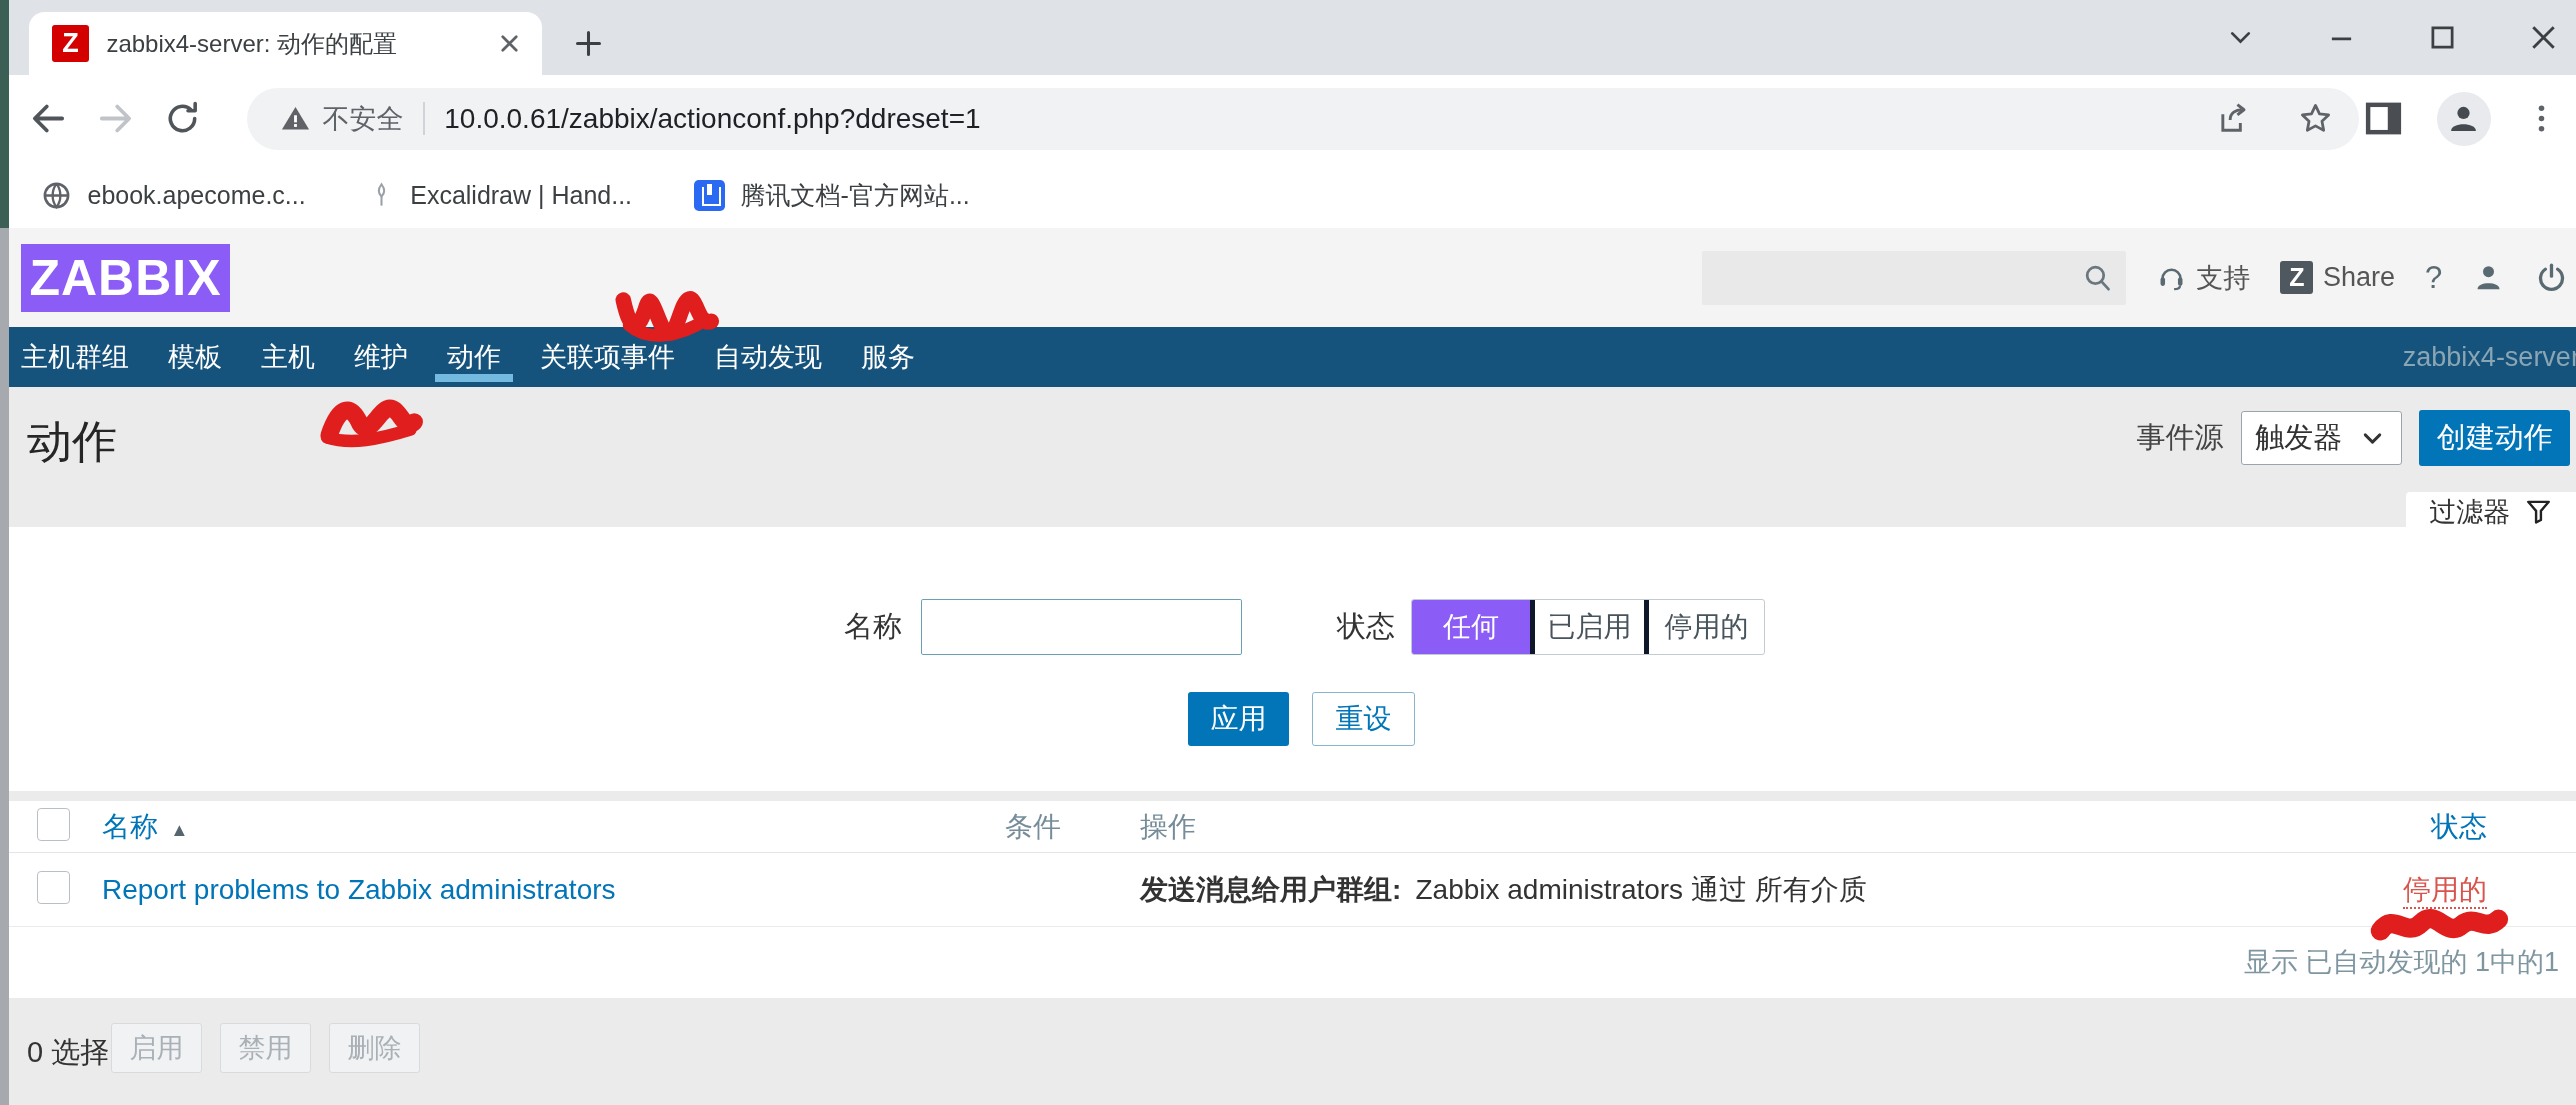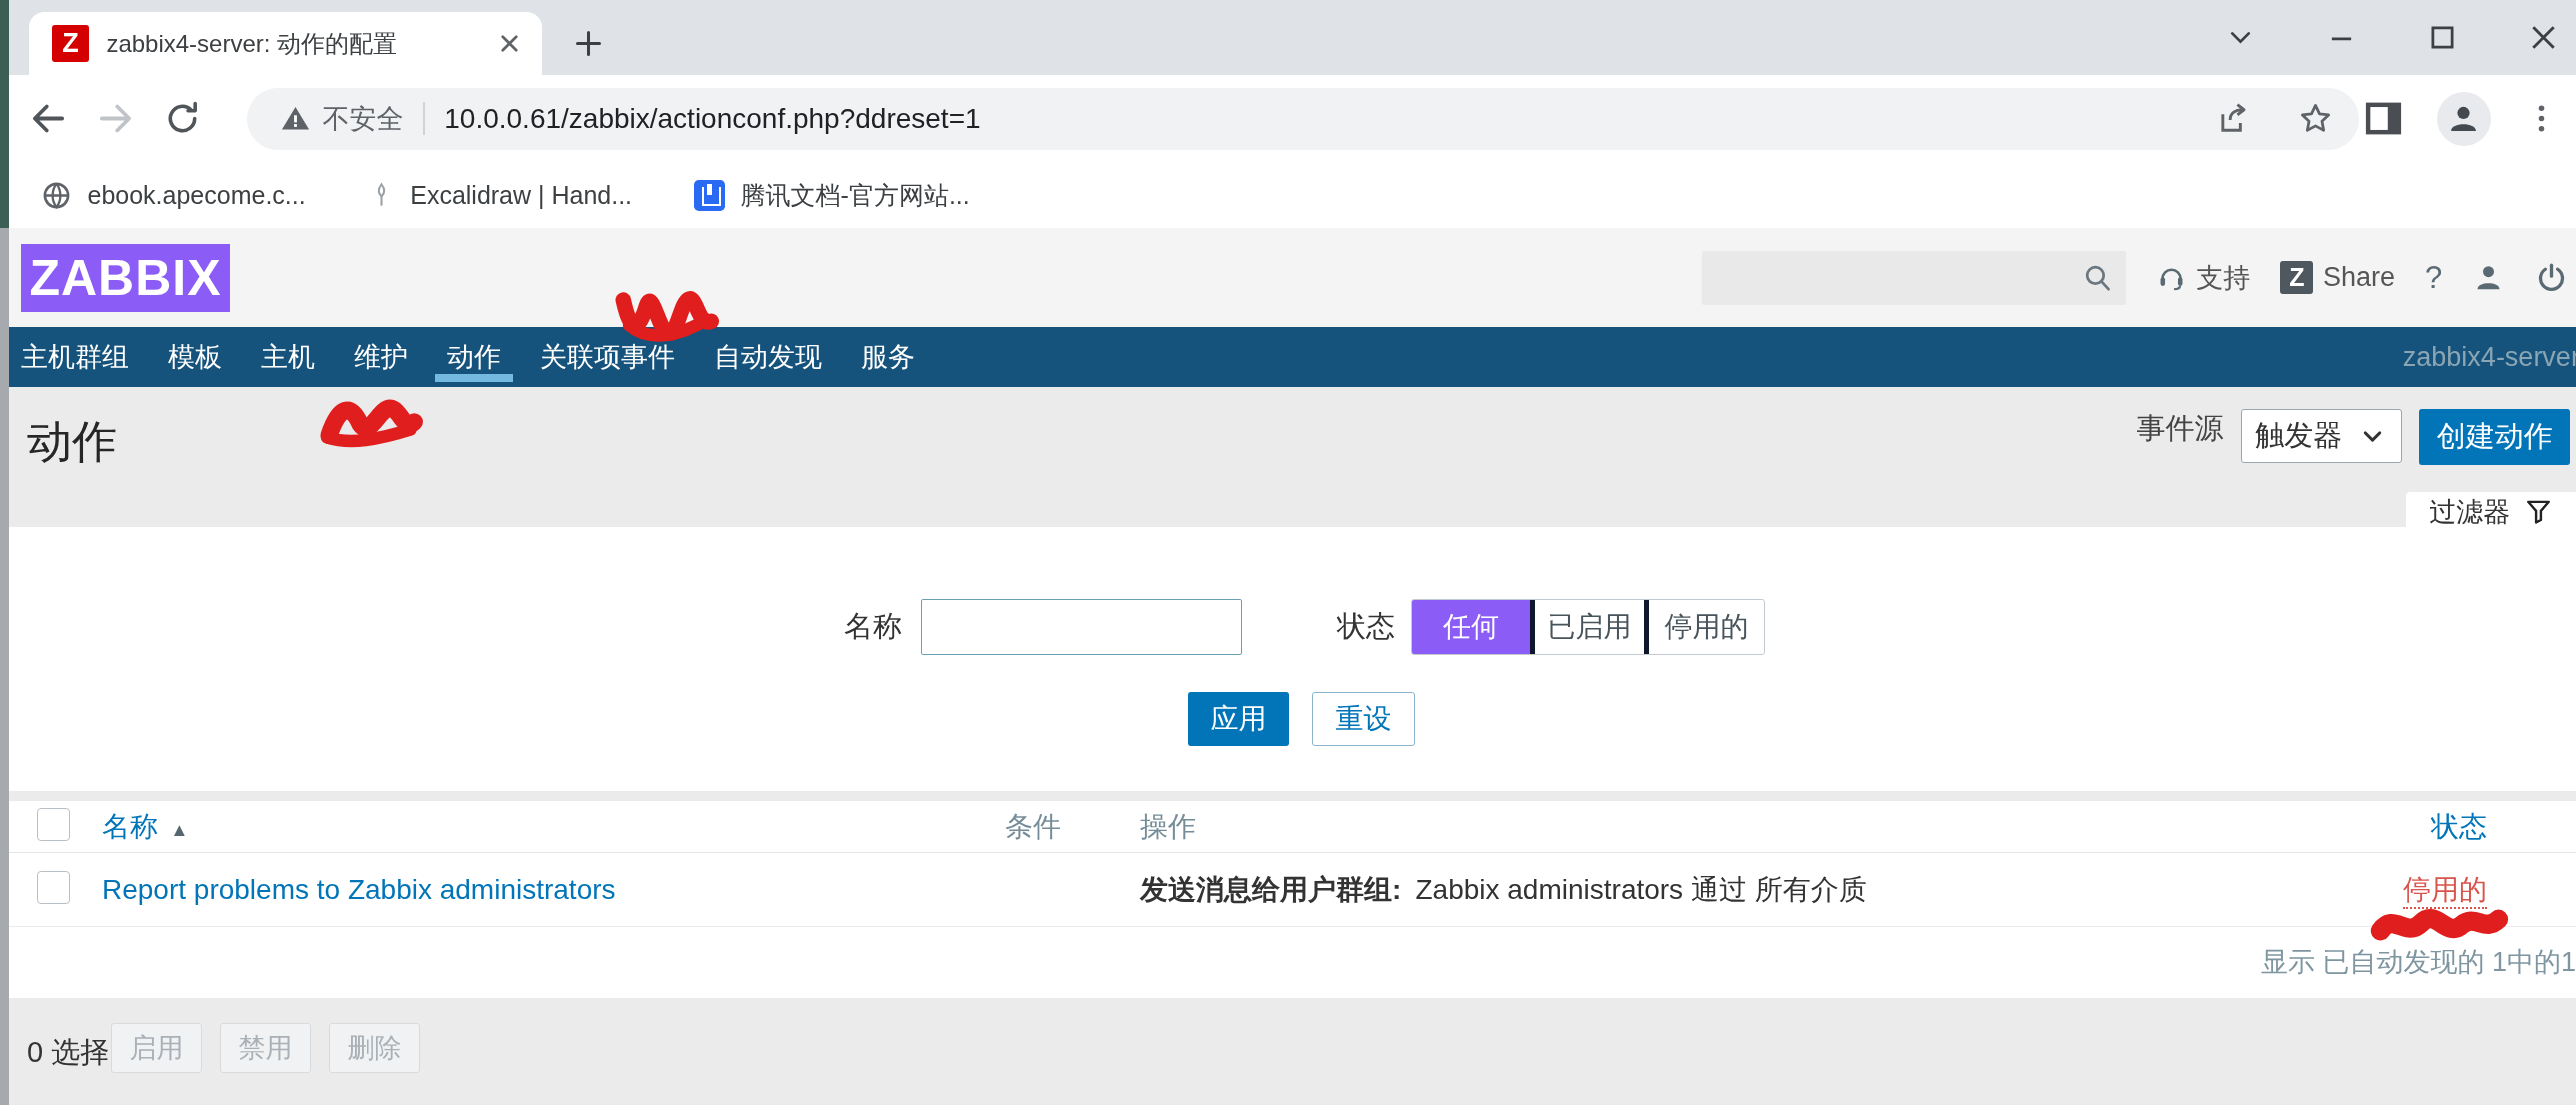--- a/index.html
+++ b/index.html
@@ -64,21 +64,21 @@
 
   .zx-submenu { position:absolute; left:0; top:327px; width:100%; height:60px; background:#15537c;
                 display:flex; align-items:center; gap:39px; padding-left:21px; font-size:27px; color:#ffffff; }
   .zx-submenu .smi { position:relative; height:100%; display:flex; align-items:center; }
   .zx-submenu .smi.active::after { content:""; position:absolute; left:-11.6px; right:-11.6px; bottom:4.8px; height:8.7px; background:#74b9e0; }
   .zx-server { position:absolute; right:-3.9px; top:0; height:100%; display:flex; align-items:center; color:#8aa5b3; font-size:27px; }
 
   
   .page { position:absolute; left:0; top:387px; width:100%; height:718px; background:#ebebeb; }
   .page-title { position:absolute; left:27px; top:412px; font-size:45px; color:#262626; }
-  .title-right { position:absolute; right:5.8px; top:409px; height:102px; display:flex; gap:17.4px; }
+  .title-right { position:absolute; right:5.8px; top:387px; height:102px; display:flex; align-items:center; gap:17.4px; }
   .evt-label { font-size:29px; color:#444; }
   .evt-select { width:161px; height:54px; background:#ffffff; border:1.9px solid #9aa4ab; border-radius:2.9px;
                 display:flex; align-items:center; padding:0 13.5px; font-size:29px; color:#333; }
   .evt-select .sel-val { flex:1; }
   .btn-blue { background:#0275b8; color:#ffffff; border-radius:2.9px; display:flex; align-items:center; justify-content:center; }
   .create-btn { width:151px; height:56px; font-size:29px; }
 
   .filter-tab { position:absolute; right:0; top:492px; width:170px; height:39px; background:#ffffff;
                 border-radius:3.9px 0 0 0; display:flex; align-items:center; justify-content:center; gap:13.5px;
                 font-size:27px; color:#333; }
@@ -110,21 +110,21 @@
   .c-ops { width:1136px; }
   .c-status { flex:1; text-align:right; padding-right:89px; }
   .checkbox { display:inline-block; width:33px; height:33px; background:#fff; border:1.9px solid #b8bfc6; border-radius:3.9px; }
   .th-link { color:#0275b8; font-size:28px; }
   .th-mut { color:#768d99; font-size:28px; }
   .sort-ico { color:#56666f; font-size:18.4px; margin-left:7.7px; }
   .row-link { color:#0275b8; font-size:28px; }
   .ops-b { font-weight:bold; color:#333; font-size:28px; }
   .ops-t { color:#333; font-size:28px; margin-left:9.7px; }
   .status-off { color:#d9544d; font-size:28px; border-bottom:2.9px dotted #d9544d; padding-bottom:2.9px; }
-  .t-summary { height:70px; display:flex; align-items:center; justify-content:flex-end; padding-right:0;
+  .t-summary { height:70px; display:flex; align-items:center; justify-content:flex-end; padding-right:17px;
                color:#7f96a1; font-size:27px; }
 
   .pg-footer-sel { position:absolute; left:27px; top:1033px; font-size:29px; color:#333; }
   .ft-btn { position:absolute; top:1023px; width:91px; height:50px; background:#f1f2f3; border:1px solid #d8dbdd;
             border-radius:2.9px; color:#a9b0b6; font-size:27px; display:flex; align-items:center; justify-content:center; }
   .ft-enable { left:111px; } .ft-disable { left:220px; } .ft-delete { left:329px; }
 
   
   .edge-top { position:absolute; left:0; top:0; width:8.7px; height:228px; background:#3c5f55; z-index:60; }
   .edge-bot { position:absolute; left:0; top:228px; width:8.7px; height:877px; background:#a6a9ad; z-index:60; }

